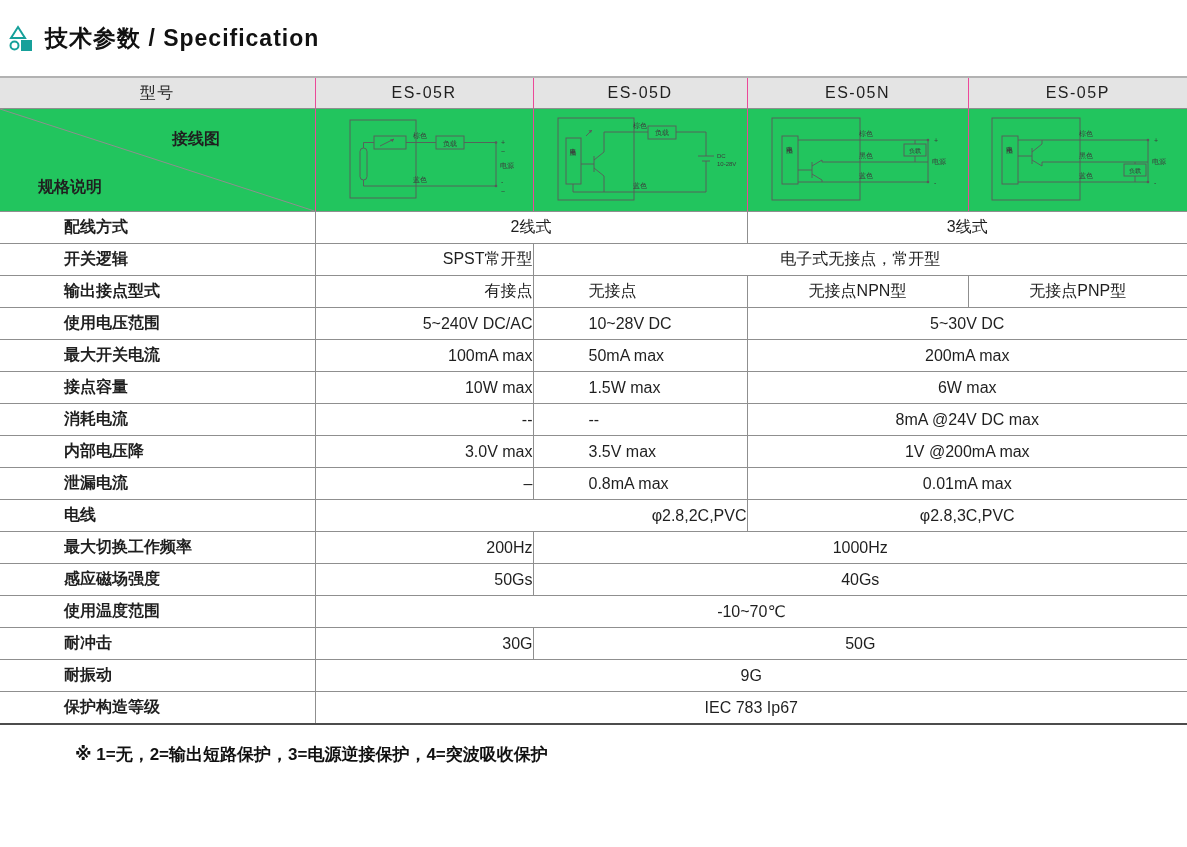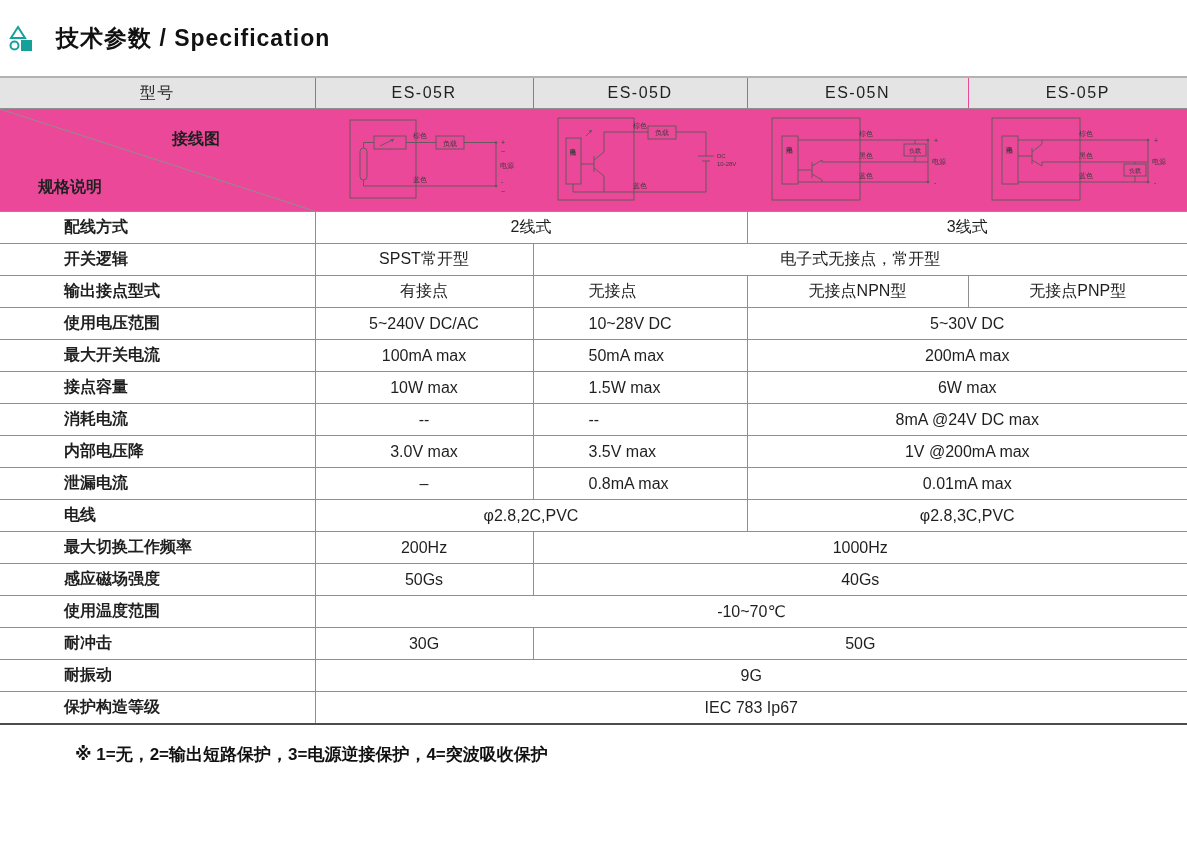--- a/index.html
+++ b/index.html
@@ -2,43 +2,43 @@
 <html><head>
 <meta charset="utf-8">
 <style>
   html,body{margin:0;padding:0;}
   body{
     width:1187px;height:847px;background:#ffffff;
     font-family:"Liberation Sans","DejaVu Sans",sans-serif;
     color:#1d1d1d;position:relative;overflow:hidden;
   }
   
-  .page-header{display:flex;align-items:center;gap:22px;padding:16px 0 0 8px;height:44px;}
+  .page-header{display:flex;align-items:center;gap:11px;padding:16px 0 0 8px;height:44px;}
   .title{font-size:23px;font-weight:bold;letter-spacing:1px;color:#111;}
   
   table.spec{border-collapse:collapse;table-layout:fixed;width:1187px;margin-top:16px;}
   td{padding:0;font-size:16px;color:#1f1f1f;}
   
   tr.model-row td{
     background:#e4e4e4;height:30px;text-align:center;
     font-size:16px;font-weight:500;letter-spacing:1.5px;
     border-top:2px solid #b2b2b2;border-bottom:1px solid #8f8f8f;
   }
   
-  tr.diagram-row td{background:#ec4899;height:102px;vertical-align:middle;border-bottom:1px solid #8f8f8f;}
+  tr.diagram-row td{background:#22c55e;height:102px;vertical-align:middle;border-bottom:1px solid #8f8f8f;}
   td.diag-head{position:relative;}
   td.diag-head .diag-svg{position:absolute;left:0;top:0;width:100%;height:100%;}
   td.diag-head .lbl-top{position:absolute;top:20px;left:172px;font-weight:bold;font-size:16px;}
   td.diag-head .lbl-bottom{position:absolute;bottom:13px;left:38px;font-weight:bold;font-size:16px;}
   
   tr.body-row td{height:31px;border-top:1px solid #8f8f8f;margin-left:44px;}
   tr.body-row:last-child td{border-bottom:2px solid #4c4c4c;}
   td.lab{font-weight:bold;text-align:left;padding-left:64px;}
   td.val{border-left:1px solid #8f8f8f;}
-  td.al{text-align:center;}
+  td.al{text-align:right;}
   td.ad{text-align:left;padding-left:55px;}
   td.ac{text-align:center;}
   td.vcell{border-left:1px solid #ec4899;}
   
   .wd{display:block;margin:0 auto;}
   .wd line,.wd rect,.wd path,.wd polyline{stroke:#5a5a5a;stroke-width:0.9;fill:none;}
   .wd text{fill:#3c3c3c;font-size:7px;stroke:none;font-family:"Liberation Sans","DejaVu Sans",sans-serif;}
   .wd text.small{font-size:6px;}
   .wd text.vert{writing-mode:vertical-rl;text-orientation:upright;font-size:6.5px;}
   .wd .dot{fill:#5a5a5a;stroke:none;}

